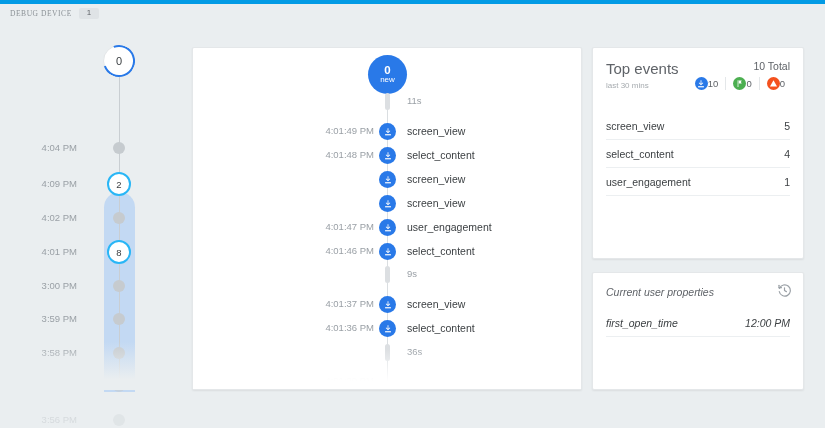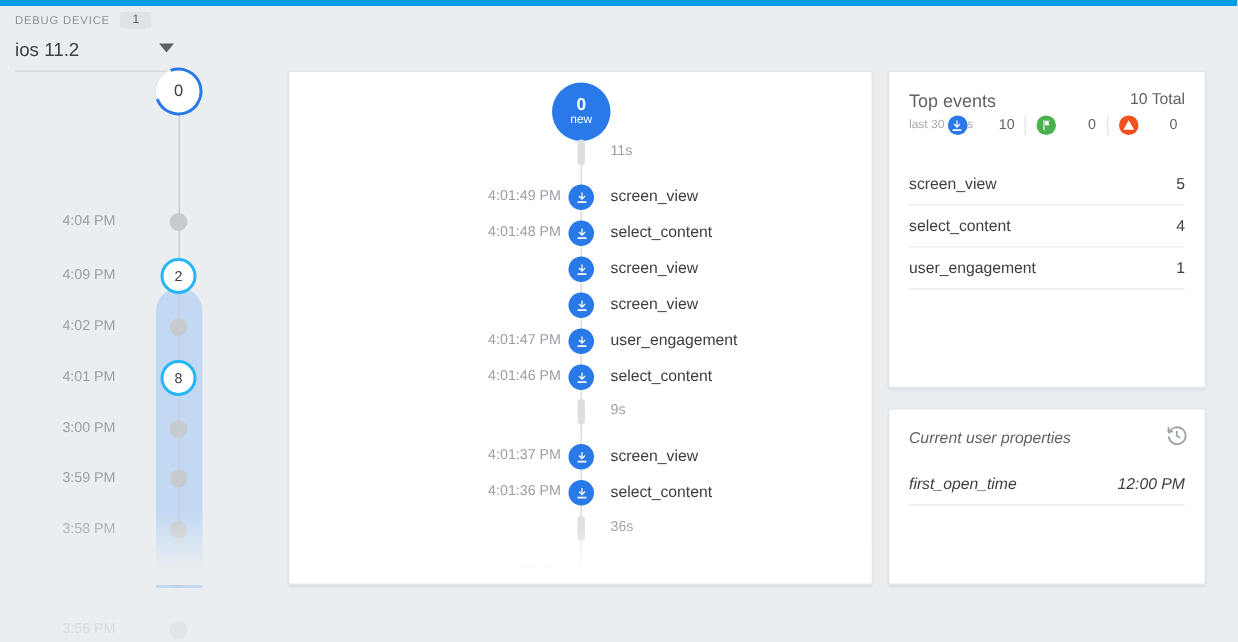--- a/index.html
+++ b/index.html
@@ -15,21 +15,21 @@
     position: absolute; left: 0; top: 0;
     width: 825px; height: 4px;
     background: #039be5;
   }
 
   
   .device-sel { position: absolute; left: 10px; top: 8px; width: 170px; }
   .dev-label-row { display: flex; align-items: center; gap: 7px; height: 11px; }
   .dev-label {
     font-size: 7.5px; letter-spacing: .55px; color: #8b9196;
-    text-transform: uppercase; font-weight: 400; white-space: nowrap;
+    text-transform: uppercase; font-weight: 400; white-space: nowrap; font-family: Liberation Serif, serif;
   }
   .dev-count {
     background: #dfe3e6; color: #5f6368; font-size: 8px;
     border-radius: 2px; padding: 1px 8px 2px 8px; line-height: 1;
   }
   .dev-select {
     margin-top: 5px; position: relative;
     width: 108px; border-bottom: 1px solid #d3d8dc;
     padding-bottom: 5px;
   }
@@ -140,31 +140,31 @@
     position: absolute; left: 214px; top: -6px;
     font-size: 9.5px; color: #9aa0a6; 
   }
   .stream-fade {
     position: absolute; left: 0; bottom: 0; width: 100%; height: 40px;
     background: linear-gradient(to bottom, rgba(255,255,255,0), #fff 80%);
   }
 
   
   .te-head { position: relative; padding: 12px 13px 0 13px; }
-  .te-title { font-size: 12px; color: #5f6368; }
+  .te-title { font-size: 15px; color: #5f6368; }
   .te-sub { font-size: 8px; color: #a6abaf; margin-top: 4px; }
   .te-total {
     position: absolute; right: 13px; top: 12px;
     font-size: 10.5px; color: #5f6368;
   }
   .te-stats {
     position: absolute; right: 11px; top: 29px;
     display: flex; align-items: center;
   }
-  .stat { display: flex; align-items: center; gap: 21px; padding: 0 7px; }
+  .stat { display: flex; align-items: center; gap: 0; padding: 0 7px; }
   .stat + .stat { border-left: 1px solid #e4e7e9; }
   .stat-ic { width: 13px; height: 13px; border-radius: 50%; display: flex; align-items: center; justify-content: center; }
   .stat-ic svg { display: block; }
   .stat-val { font-size: 9.5px; color: #5f6368; }
 
   .te-list { margin-top: 22px; }
   .te-row {
     display: flex; justify-content: space-between; align-items: center;
     margin: 0 13px; padding: 8px 0 7px 0;
     border-bottom: 1px solid #eceff1;
@@ -187,24 +187,20 @@
 <body>
 
 <div id="root">
 
   <div class="topbar"></div>
 
   <div class="device-sel">
     <div class="dev-label-row">
       <span class="dev-label">DEBUG DEVICE</span>
       <span class="dev-count">1</span>
-    </div>
-    <div class="dev-select">
-      <span class="dev-value">ios 11.2</span>
-      <span class="dev-caret"></span>
     </div>
   </div>
 
   <div class="rail">
     <div class="rail-band"></div>
     <div class="rail-line"></div>
 
     <div class="rail-head">
       <span>0</span>
     </div>

